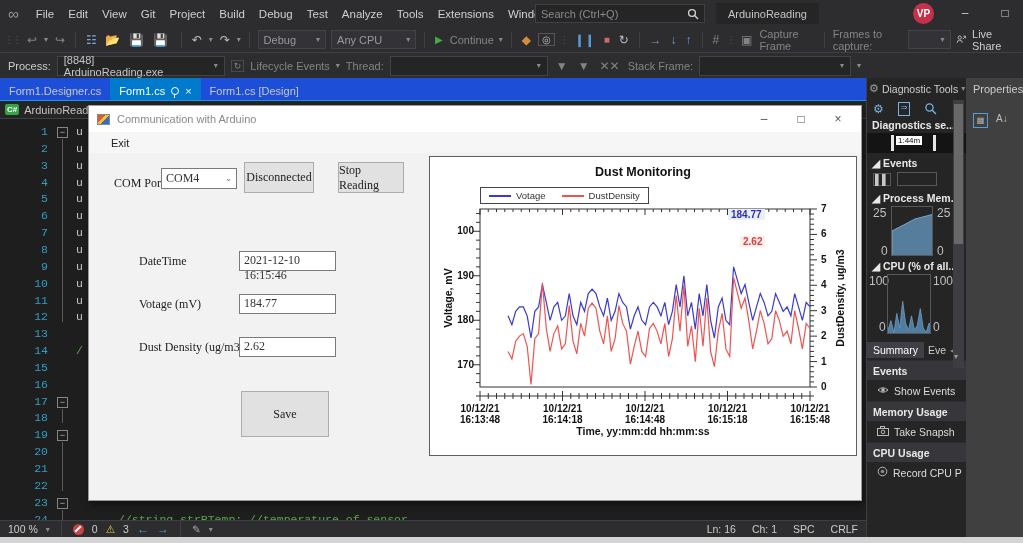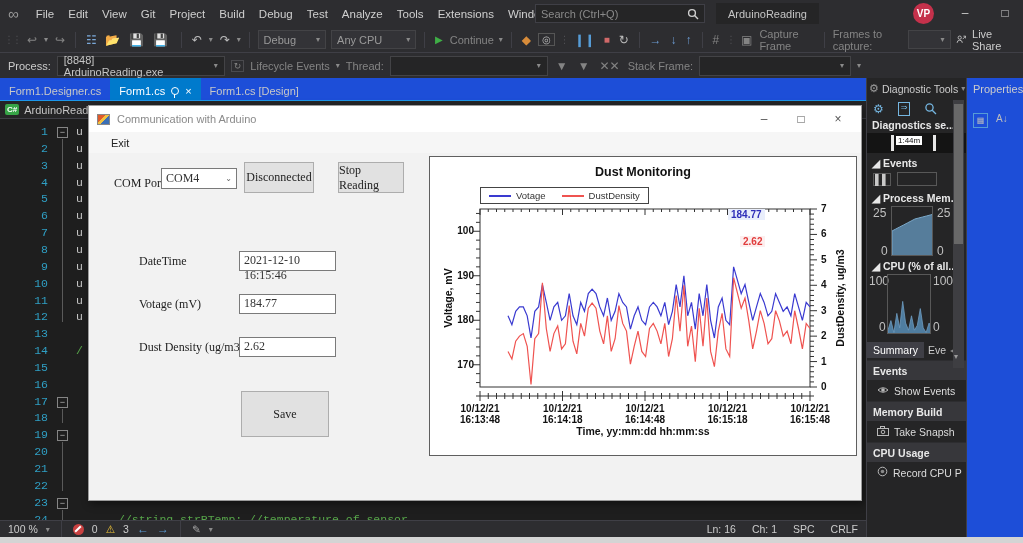--- a/index.html
+++ b/index.html
@@ -78,21 +78,21 @@
   .leg-item { display: flex; align-items: center; gap: 5px; font-size: 9.5px; color: #333; }
   .leg-line { width: 22px; height: 2px; }
   .rot-label { position: absolute; text-align: center; font-weight: bold; font-size: 10.5px; color: #111;
                transform: rotate(-90deg); }
   .annot { position: absolute; font-weight: bold; font-size: 10px; padding: 0 3px; }
   #xaxis-title { position: absolute; left: 0; width: 100%; text-align: center; font-weight: bold;
                  font-size: 10.5px; color: #111; }
   
   #diag { position: absolute; left: 866px; top: 78px; width: 100px; height: 459px; background: #252526;
           border-left: 1px solid #3f3f46; font-size: 10.5px; overflow: hidden; }
-  #props { position: absolute; left: 966px; top: 78px; width: 57px; height: 459px; background: #1d4ed8;
+  #props { position: absolute; left: 966px; top: 78px; width: 57px; height: 459px; background: #404040;
            border-left: 1px solid #3f3f46; overflow: hidden; }
   .panel-h { display: flex; align-items: center; gap: 3px; height: 21px; padding: 0 2px; color: #cccccc;
              white-space: nowrap; }
   .sec-h { font-weight: bold; color: #e8e8e8; white-space: nowrap; padding-left: 5px; }
   .mini-num { position: absolute; color: #c0c0c0; font-size: 12px; }
   .diag-row-h { height: 20px; background: #37373b; border-top: 1px solid #2d2d30; display: flex;
                 align-items: center; font-weight: bold; color: #e8e8e8; padding-left: 6px; white-space: nowrap; }
   .diag-row-a { height: 21px; display: flex; align-items: center; gap: 5px; padding-left: 10px;
                 color: #dcdcdc; white-space: nowrap; }
   #diag-scroll { position: absolute; left: 86px; top: 22px; width: 11px; height: 268px; background: #3e3e42; }
@@ -581,21 +581,21 @@
     </div>
     <div id="diag-sections">
         <div class="diag-row-h">Events</div>
         <div class="diag-row-a">
           <span><svg width="12" height="10" viewBox="0 0 12 10">
               <path d="M1 5 Q6 0.5 11 5 Q6 9.5 1 5 Z" fill="none" stroke="#b9b9b9"></path>
               <circle cx="6" cy="5" r="1.8" fill="#b9b9b9"></circle>
             </svg></span>
           <span>Show Events</span>
         </div>
-        <div class="diag-row-h">Memory Build</div>
+        <div class="diag-row-h">Memory Usage</div>
         <div class="diag-row-a">
           <span><svg width="12" height="10" viewBox="0 0 12 10">
               <rect x="0.5" y="2.5" width="11" height="7" fill="none" stroke="#b9b9b9"></rect>
               <rect x="3.5" y="0.5" width="4" height="2" fill="none" stroke="#b9b9b9"></rect>
               <circle cx="6" cy="6" r="1.8" fill="none" stroke="#b9b9b9"></circle>
             </svg></span>
           <span>Take Snapsh</span>
         </div>
         <div class="diag-row-h">CPU Usage</div>
         <div class="diag-row-a">

